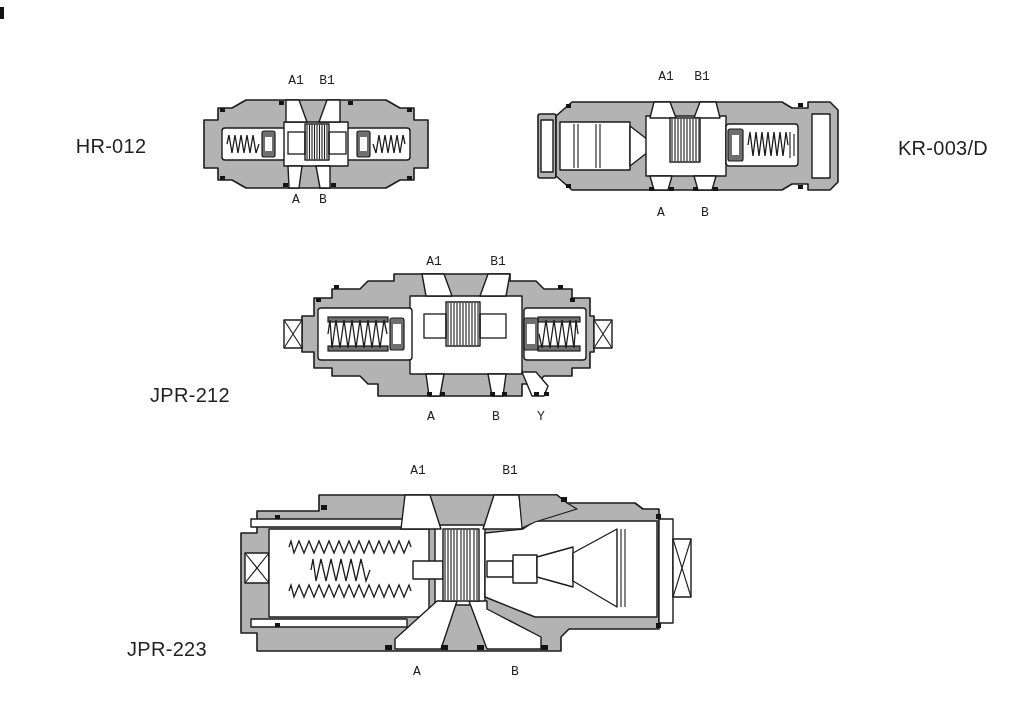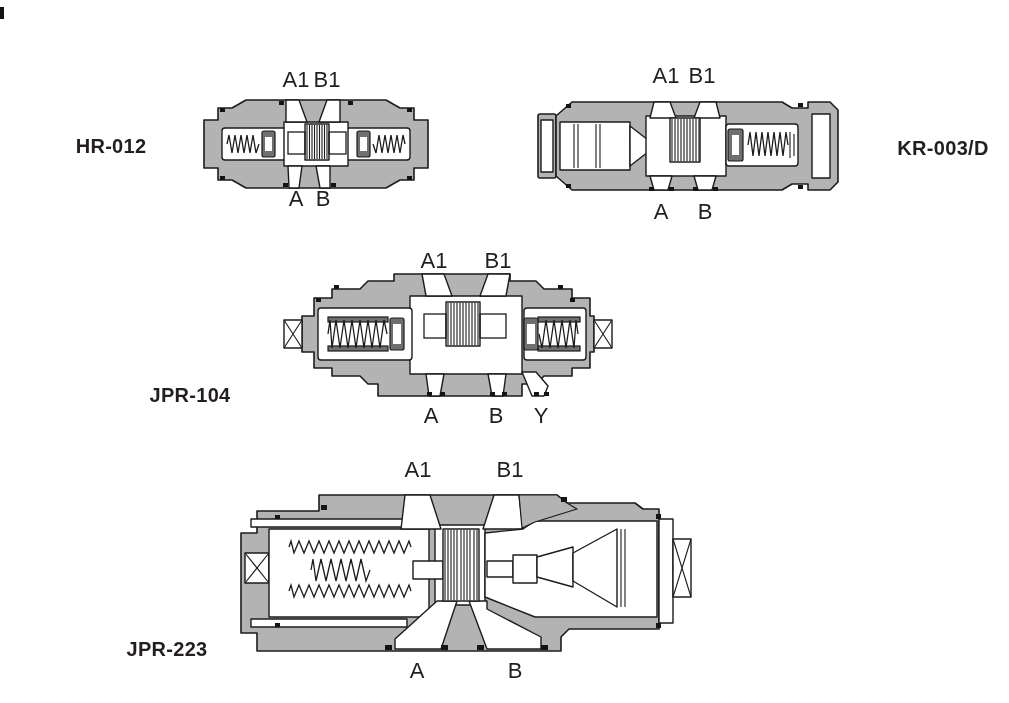--- a/index.html
+++ b/index.html
@@ -1,20 +1,20 @@
 <!DOCTYPE html>
 <html><head>
 <meta charset="utf-8">
 <style>
   html,body{margin:0;padding:0;background:#ffffff;}
   body{width:1009px;height:703px;font-family:"Liberation Sans",sans-serif;}
   .stage{position:relative;width:1009px;height:703px;background:#fff;overflow:hidden;}
   .valve-svg{position:absolute;}
-  .port-label{position:absolute;transform:translate(-50%,-50%);font-size:22px;color:#231f20;white-space:nowrap;}
-  .valve-name{position:absolute;transform:translate(-50%,-50%);font-size:20px;font-weight:bold;color:#231f20;white-space:nowrap;letter-spacing:.3px;}
+  .port-label{position:absolute;transform:translate(-50%,-50%);font-size:13px;color:#231f20;white-space:nowrap;font-family:Liberation Mono, monospace;}
+  .valve-name{position:absolute;transform:translate(-50%,-50%);font-size:20px;font-weight:normal;color:#231f20;white-space:nowrap;letter-spacing:.3px;}
   
   .g{fill:#b3b3b3;stroke:#1c1c1c;stroke-width:1.6;stroke-linejoin:round;}
   .w{fill:#ffffff;stroke:#1c1c1c;stroke-width:1.4;stroke-linejoin:round;}
   .o{fill:none;stroke:#1c1c1c;stroke-width:1.3;}
   .d{fill:#6f6f6f;stroke:#1c1c1c;stroke-width:1.2;}
   .wi{fill:#ffffff;stroke:none;}
   .ln{stroke:#1c1c1c;stroke-width:1.1;fill:none;}
   .sp{stroke:#1c1c1c;stroke-width:1.3;fill:none;}
   .seal{fill:#141414;stroke:none;}
   .mark{fill:#141414;}
@@ -229,21 +229,21 @@
   <div class="port-label" style="left:327px;top:80px;">B1</div>
   <div class="port-label" style="left:296px;top:199px;">A</div>
   <div class="port-label" style="left:323px;top:199px;">B</div>
 
   <div class="valve-name" style="left:943px;top:148px;">KR-003/D</div>
   <div class="port-label" style="left:666px;top:76px;">A1</div>
   <div class="port-label" style="left:702px;top:76px;">B1</div>
   <div class="port-label" style="left:661px;top:212px;">A</div>
   <div class="port-label" style="left:705px;top:212px;">B</div>
 
-  <div class="valve-name" style="left:190px;top:395px;">JPR-104</div>
+  <div class="valve-name" style="left:190px;top:395px;">JPR-212</div>
   <div class="port-label" style="left:434px;top:261px;">A1</div>
   <div class="port-label" style="left:498px;top:261px;">B1</div>
   <div class="port-label" style="left:431px;top:416px;">A</div>
   <div class="port-label" style="left:496px;top:416px;">B</div>
   <div class="port-label" style="left:541px;top:416px;">Y</div>
 
   <div class="valve-name" style="left:167px;top:649px;">JPR-223</div>
   <div class="port-label" style="left:418px;top:470px;">A1</div>
   <div class="port-label" style="left:510px;top:470px;">B1</div>
   <div class="port-label" style="left:417px;top:671px;">A</div>

